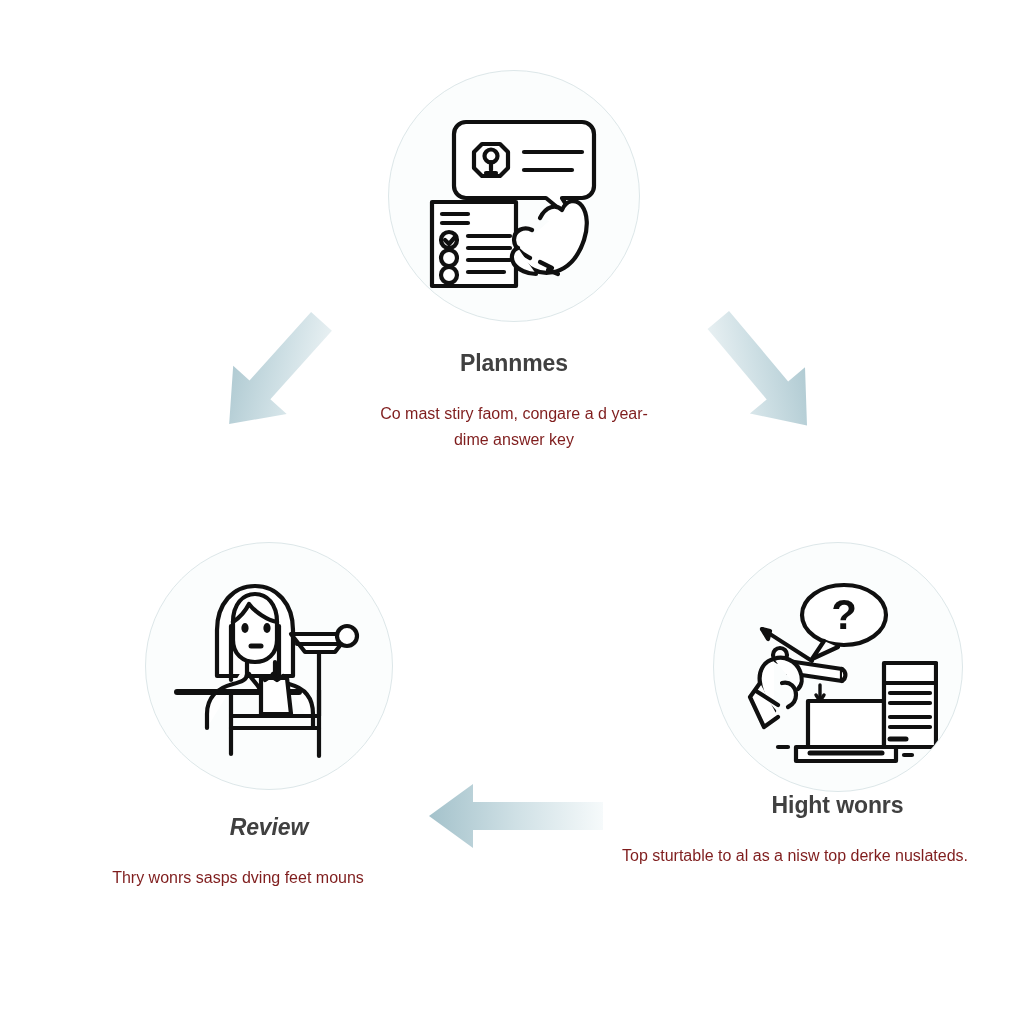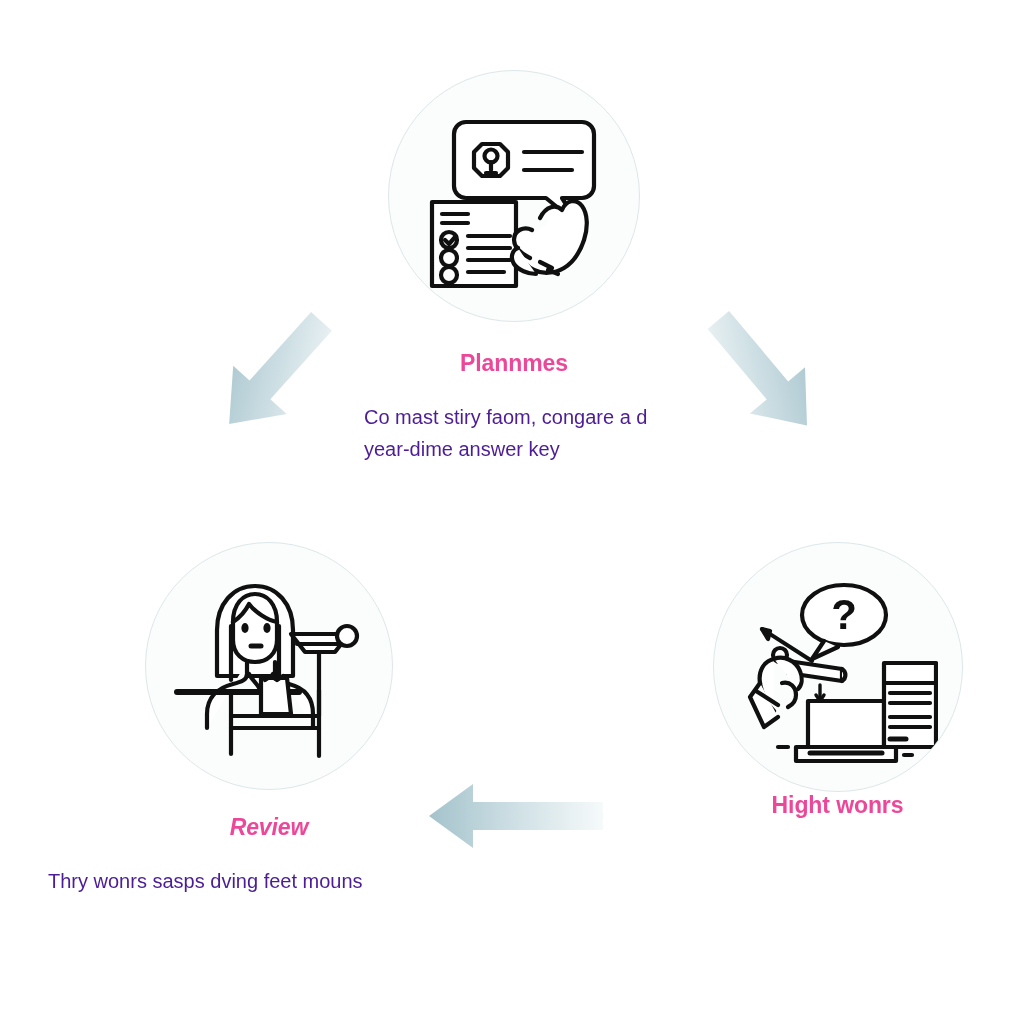--- a/index.html
+++ b/index.html
@@ -37,30 +37,30 @@
     align-items: center;
     justify-content: center;
     overflow: hidden;
   }
   .circle svg { display: block; }
 
   
   .node-title {
     font-size: 23px;
     font-weight: bold;
-    color: #ec4899;
+    color: #404040;
     letter-spacing: -0.1px;
     text-align: center;
     white-space: nowrap;
   }
   .node-desc {
-    font-size: 20px;
+    font-size: 16px;
     line-height: 1.62;
-    color: #4c1d95;
-    text-align: left;
+    color: #7f1d1d;
+    text-align: center;
     font-weight: 400;
   }
 
   
   #node-plan   { left: 264px; top: 70px;  width: 500px; }
   #node-plan .circle  { width: 252px; height: 252px; }
   #node-plan .node-title { margin-top: 28px; }
   #node-plan .node-desc  { margin-top: 24px; width: 300px; }
 
   #node-review { left: 10px; top: 542px; width: 428px; }
@@ -261,15 +261,16 @@
           <path d="M146 116 h52"></path>
           <path d="M152 126 h40"></path>
           <path d="M152 136 h40"></path>
           <path d="M152 150 h40"></path>
           <path d="M152 160 h40"></path>
           <path d="M152 172 h16" stroke-width="5"></path>
         </g>
       </svg>
     </div>
     <div class="node-title">Hight wonrs</div>
+    <div class="node-desc">Top sturtable to al as a nisw top derke nuslateds.</div>
   </div>
 
 </div>
 
 </body></html>

